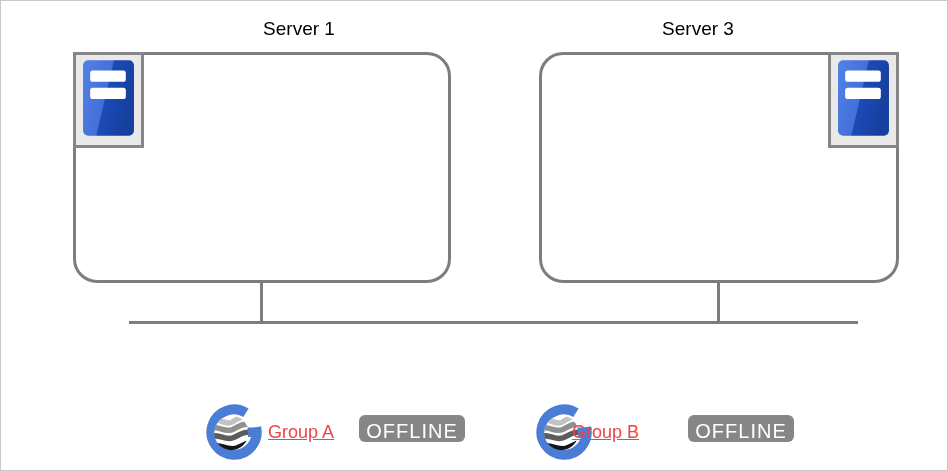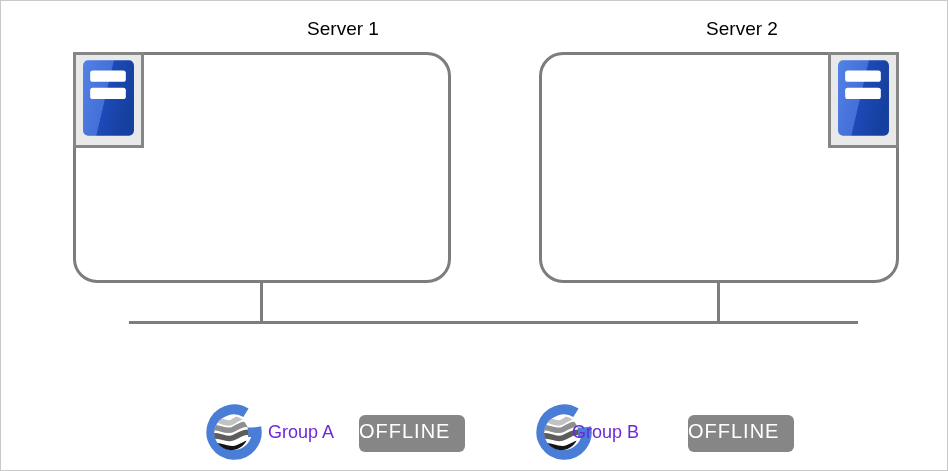--- a/index.html
+++ b/index.html
@@ -2,45 +2,45 @@
 <html><head>
 <meta charset="utf-8">
 <style>
   html,body{margin:0;padding:0;background:#fff;font-family:"Liberation Sans",sans-serif;}
   .canvas{
     position:relative;width:948px;height:471px;box-sizing:border-box;
     background:#fff;border:1px solid #c9c9c9;overflow:hidden;
   }
   .server-title{
     position:absolute;top:16px;transform:translateX(-50%);
-    font-size:19px;line-height:24px;color:#000;white-space:nowrap;margin-left:44px;
+    font-size:19px;line-height:24px;color:#000;white-space:nowrap;
   }
   .server-box{
     position:absolute;top:51px;height:231px;box-sizing:border-box;
     border:3px solid #7d7d7d;border-radius:24px;background:#fff;
   }
   .icon-tile{
     position:absolute;top:51px;width:71px;height:96px;box-sizing:border-box;
     background:#e9e9e9;border:3px solid #868686;
     display:flex;align-items:center;justify-content:center;z-index:2;
   }
   .connector{
     position:absolute;top:281px;width:3px;height:41px;background:#7d7d7d;
   }
   .bus-line{
     position:absolute;left:128px;top:320px;width:729px;height:3px;background:#7d7d7d;
   }
   .group-logo{position:absolute;top:402px;width:58px;height:58px;}
   .group-name{
-    position:absolute;top:419px;font-size:18px;line-height:24px;color:#6d28d9;white-space:nowrap;
+    position:absolute;top:419px;font-size:18px;line-height:24px;color:#ef4444;white-space:nowrap;text-decoration:underline;
   }
   .status-badge{
-    position:absolute;top:414px;width:106px;height:37px;box-sizing:border-box;
+    position:absolute;top:414px;width:106px;height:27px;box-sizing:border-box;
     background:#868686;border-radius:6px;color:#fff;
-    font-size:20px;line-height:33px;letter-spacing:1px;
+    font-size:20px;line-height:33px;text-align:center;letter-spacing:1px;
   }
 </style>
 </head>
 <body>
 
 <svg width="0" height="0" style="position:absolute" aria-hidden="true">
   <defs>
     <linearGradient id="srv-grad" x1="0" y1="0" x2="1" y2="0.35">
       <stop offset="0" stop-color="#3f74e6"></stop>
       <stop offset="0.54" stop-color="#2f5fd2"></stop>
@@ -61,21 +61,21 @@
     <span>
       <svg width="53" height="78" viewBox="0 0 52 76">
         <rect x="1" y="1" width="50" height="74" rx="5" fill="url(#srv-grad)"></rect>
         <polygon points="1,1 31,1 14,75 1,75" fill="rgba(255,255,255,0.10)"></polygon>
         <rect x="8" y="11" width="35" height="11" rx="2.5" fill="#fff"></rect>
         <rect x="8" y="28" width="35" height="11" rx="2.5" fill="#fff"></rect>
       </svg>
     </span>
   </div>
 
-  <div class="server-title" style="left:697px">Server 2</div>
+  <div class="server-title" style="left:697px">Server 3</div>
   <div class="server-box" style="left:538px;width:360px"></div>
   <div class="icon-tile" style="left:827px">
     <span>
       <svg width="53" height="78" viewBox="0 0 52 76">
         <rect x="1" y="1" width="50" height="74" rx="5" fill="url(#srv-grad)"></rect>
         <polygon points="1,1 31,1 14,75 1,75" fill="rgba(255,255,255,0.10)"></polygon>
         <rect x="8" y="11" width="35" height="11" rx="2.5" fill="#fff"></rect>
         <rect x="8" y="28" width="35" height="11" rx="2.5" fill="#fff"></rect>
       </svg>
     </span>

